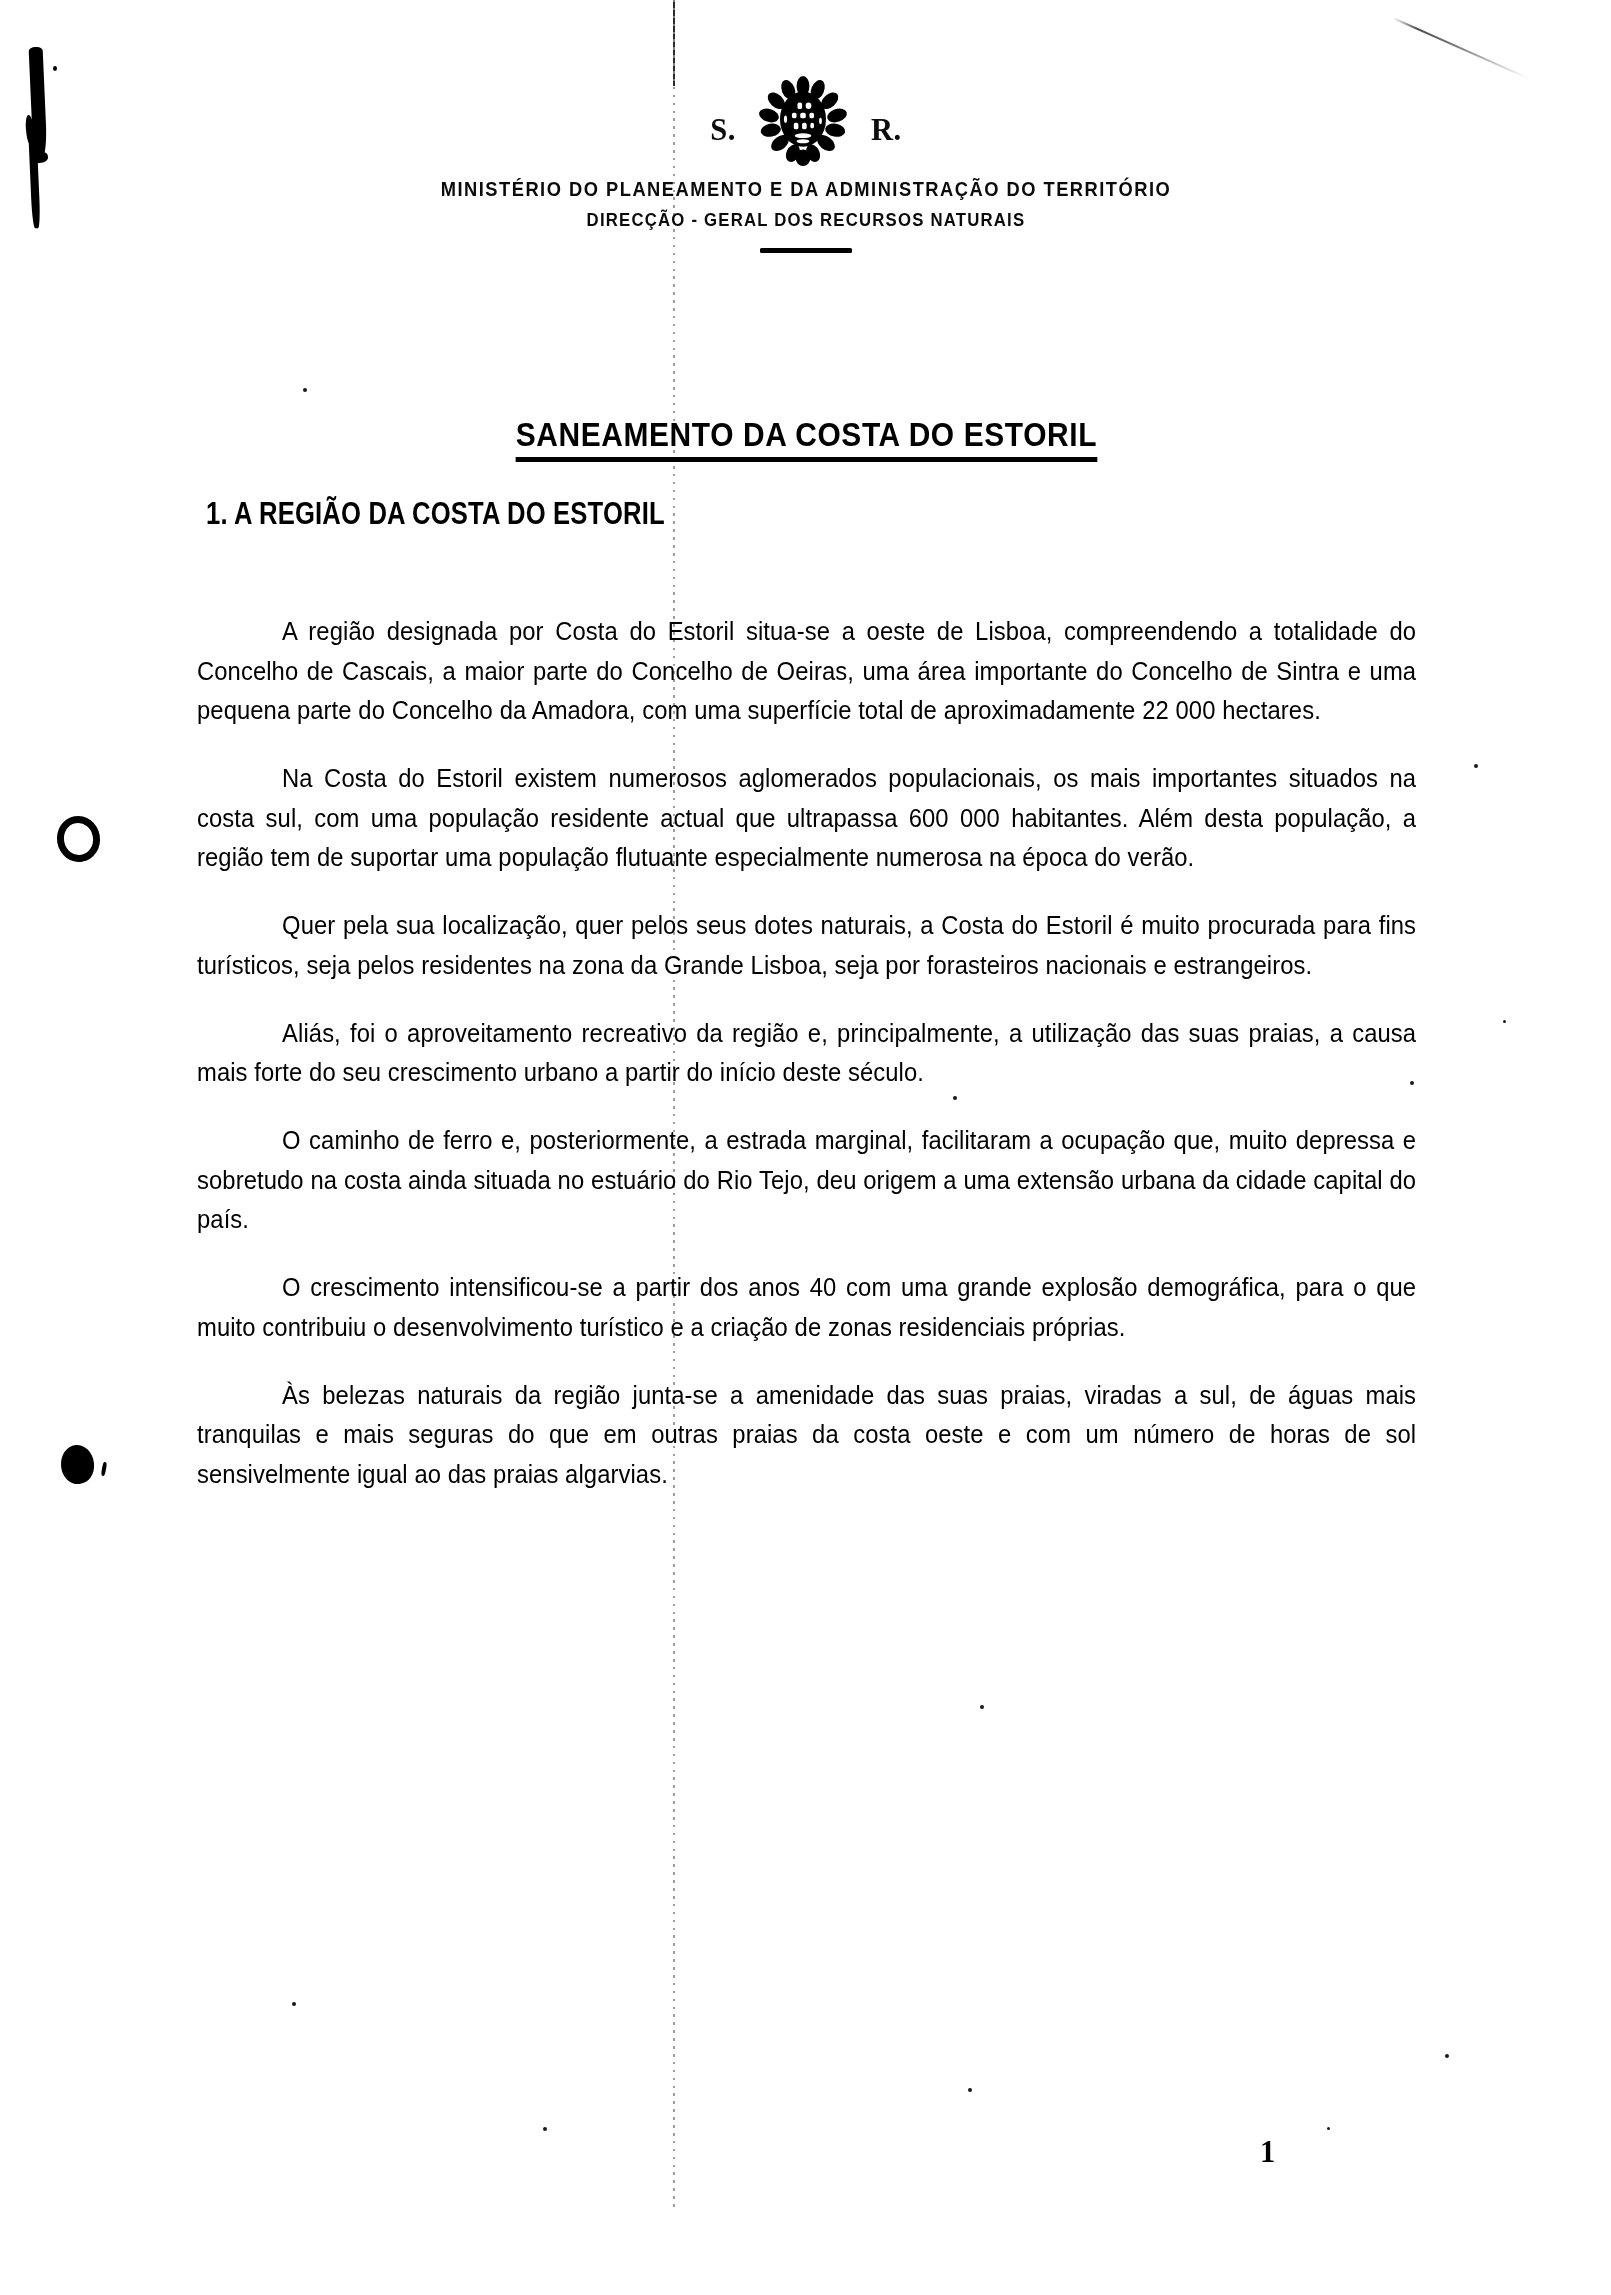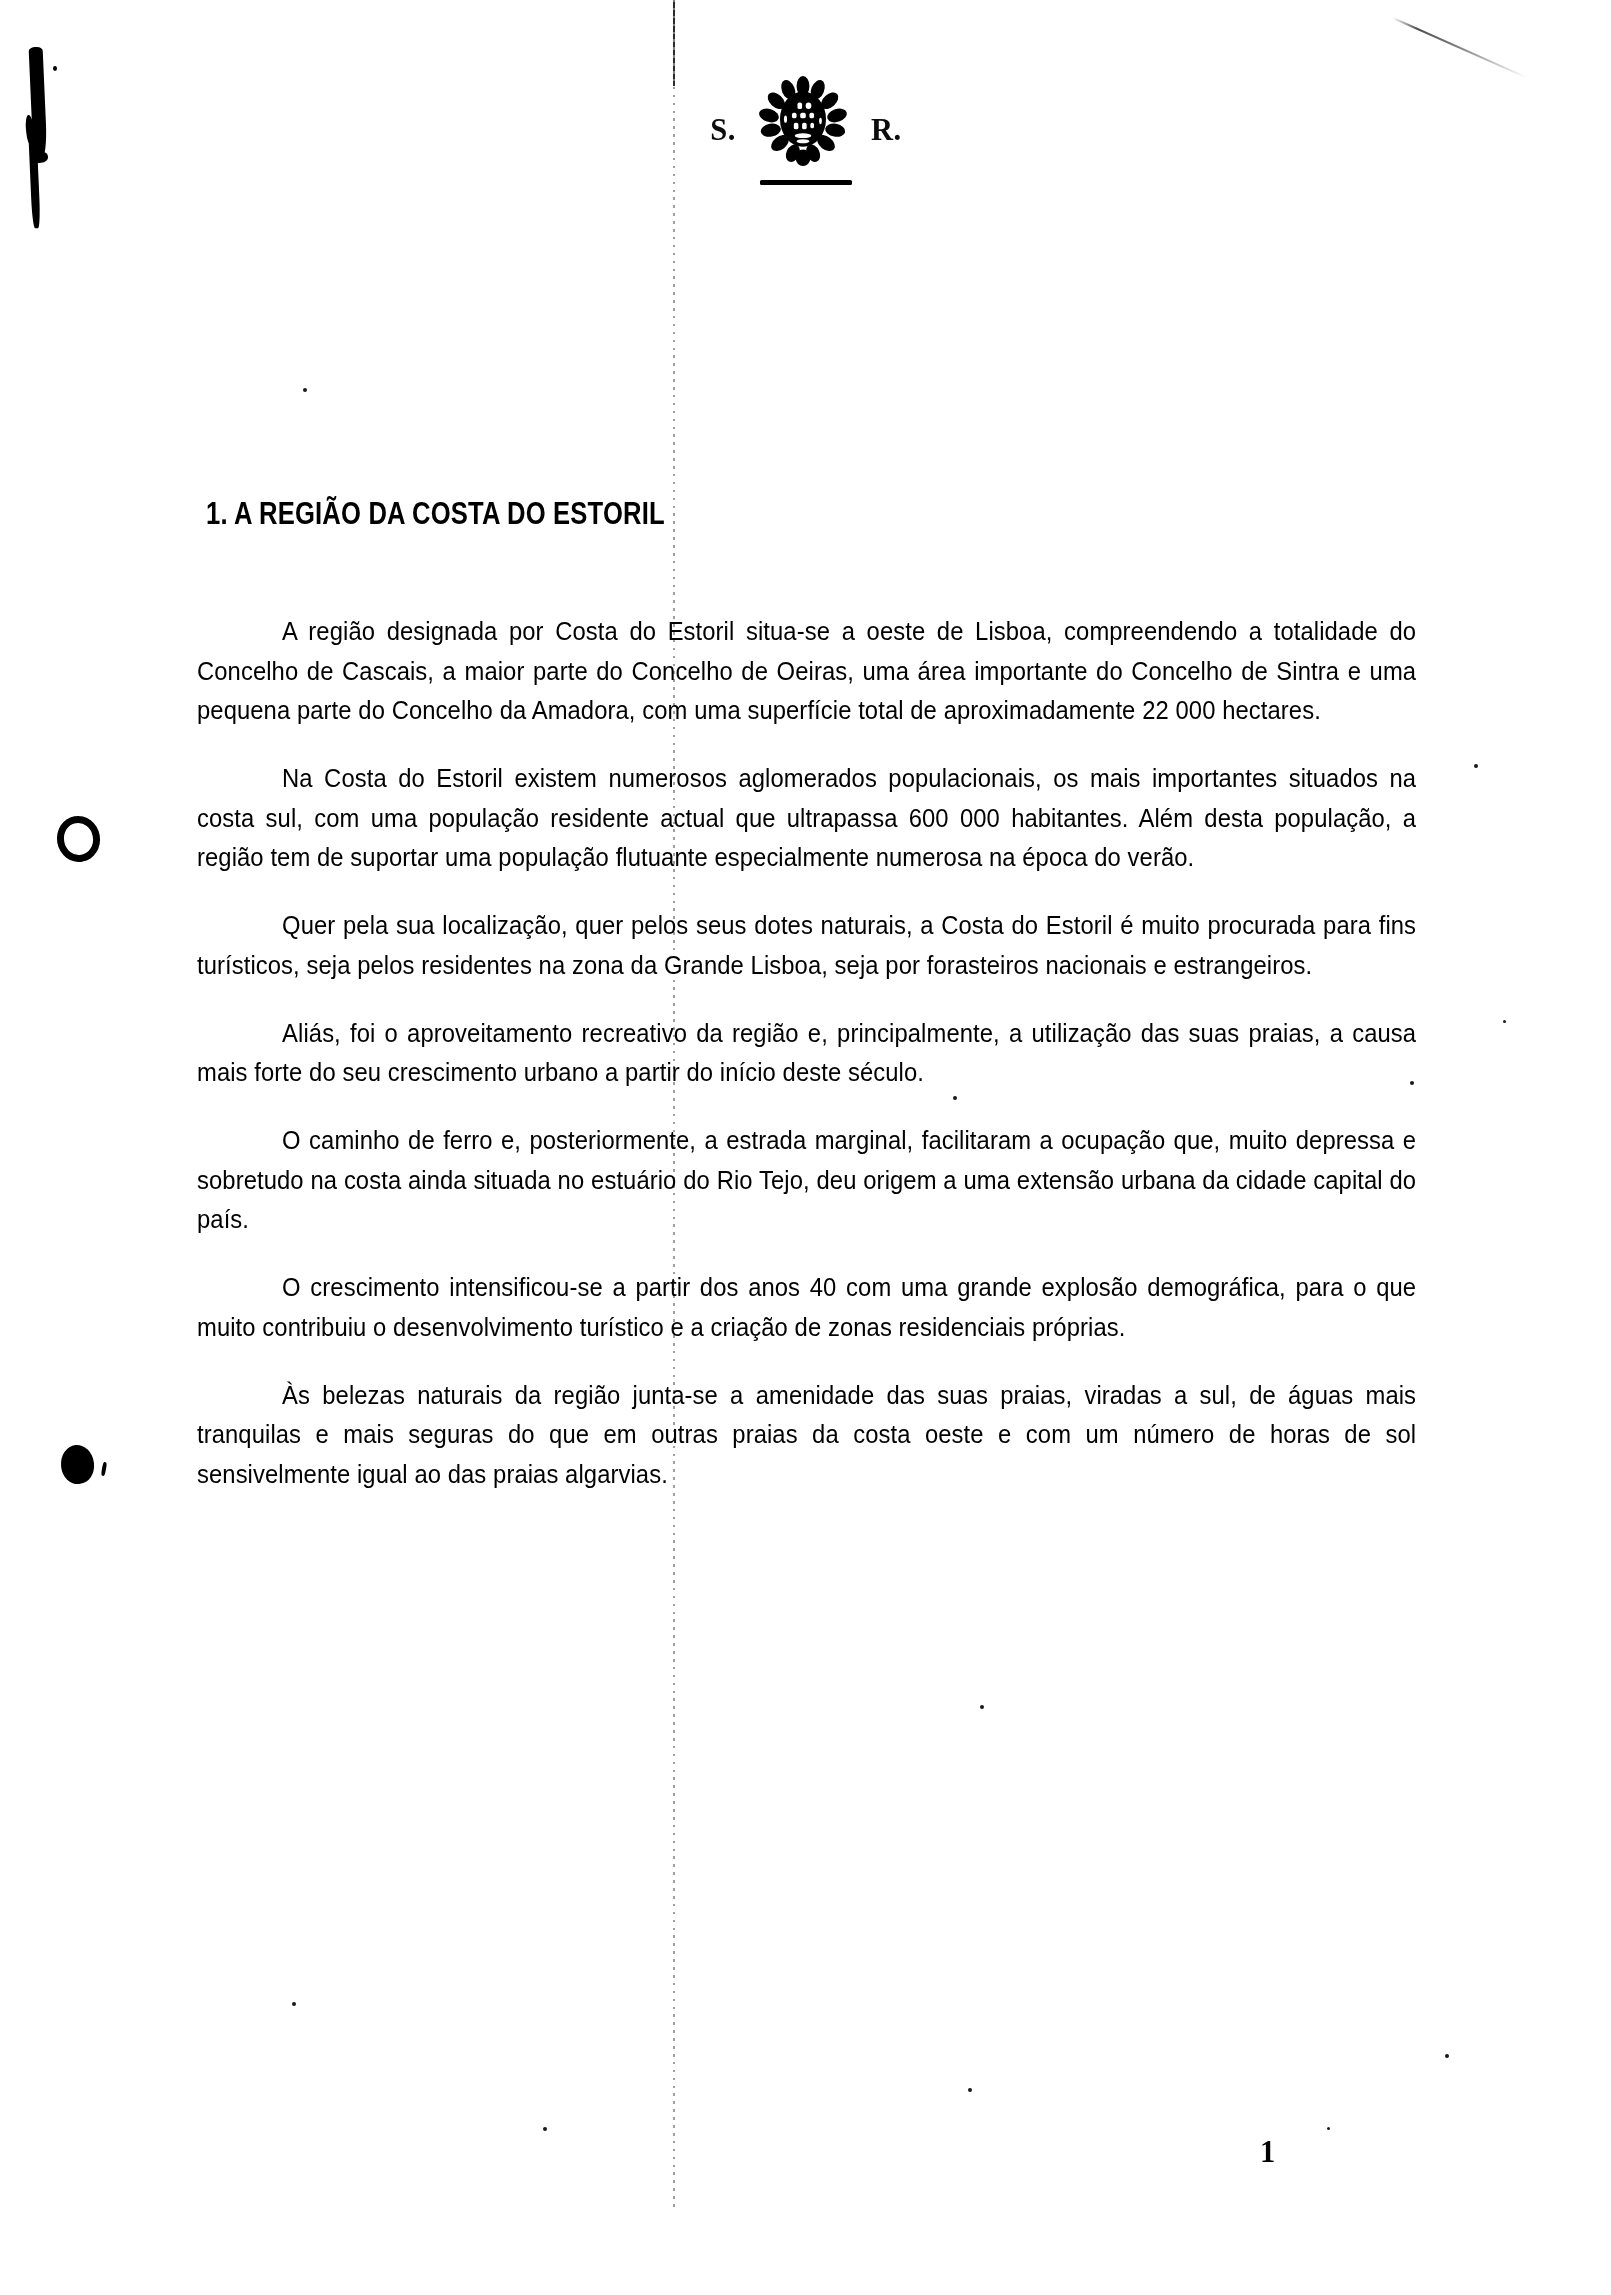--- a/index.html
+++ b/index.html
@@ -327,25 +327,32 @@
             <ellipse cx="50" cy="72" rx="7" ry="2.2"></ellipse>
             <ellipse cx="31" cy="48" rx="1.7" ry="4"></ellipse>
             <ellipse cx="69" cy="50" rx="1.5" ry="3.4"></ellipse>
           </g>
         </g>
       </svg>
 
       <div class="crest-letter">R.</div>
     </div>
 
+    <div class="ministry-lines">
+      <div class="ministry-line">MINISTÉRIO DO PLANEAMENTO E DA ADMINISTRAÇÃO DO TERRITÓRIO</div>
+      <div class="ministry-line second">DIRECÇÃO - GERAL DOS RECURSOS NATURAIS</div>
+    </div>
 
     <div class="rule-short"></div>
 
   </div>
 
+  <div class="doc-title">
+    <span>SANEAMENTO DA COSTA DO ESTORIL</span>
+  </div>
 
   <div class="section-heading">1. A REGIÃO DA COSTA DO ESTORIL</div>
 
   <div class="body-col">
     <p class="para">A região designada por Costa do Estoril situa-se a oeste de Lisboa, compreendendo a totalidade do Concelho de Cascais, a maior parte do Concelho de Oeiras, uma área importante do Concelho de Sintra e uma pequena parte do Concelho da Amadora, com uma superfície total de aproximadamente 22 000 hectares.</p>
     <p class="para">Na Costa do Estoril existem numerosos aglomerados populacionais, os mais importantes situados na costa sul, com uma população residente actual que ultrapassa 600 000 habitantes. Além desta população, a região tem de suportar uma população flutuante especialmente numerosa na época do verão.</p>
     <p class="para">Quer pela sua localização, quer pelos seus dotes naturais, a Costa do Estoril é muito procurada para fins turísticos, seja pelos residentes na zona da Grande Lisboa, seja por forasteiros nacionais e estrangeiros.</p>
     <p class="para">Aliás, foi o aproveitamento recreativo da região e, principalmente, a utilização das suas praias, a causa mais forte do seu crescimento urbano a partir do início deste século.</p>
     <p class="para">O caminho de ferro e, posteriormente, a estrada marginal, facilitaram a ocupação que, muito depressa e sobretudo na costa ainda situada no estuário do Rio Tejo, deu origem a uma extensão urbana da cidade capital do país.</p>
     <p class="para">O crescimento intensificou-se a partir dos anos 40 com uma grande explosão demográfica, para o que muito contribuiu o desenvolvimento turístico e a criação de zonas residenciais próprias.</p>

